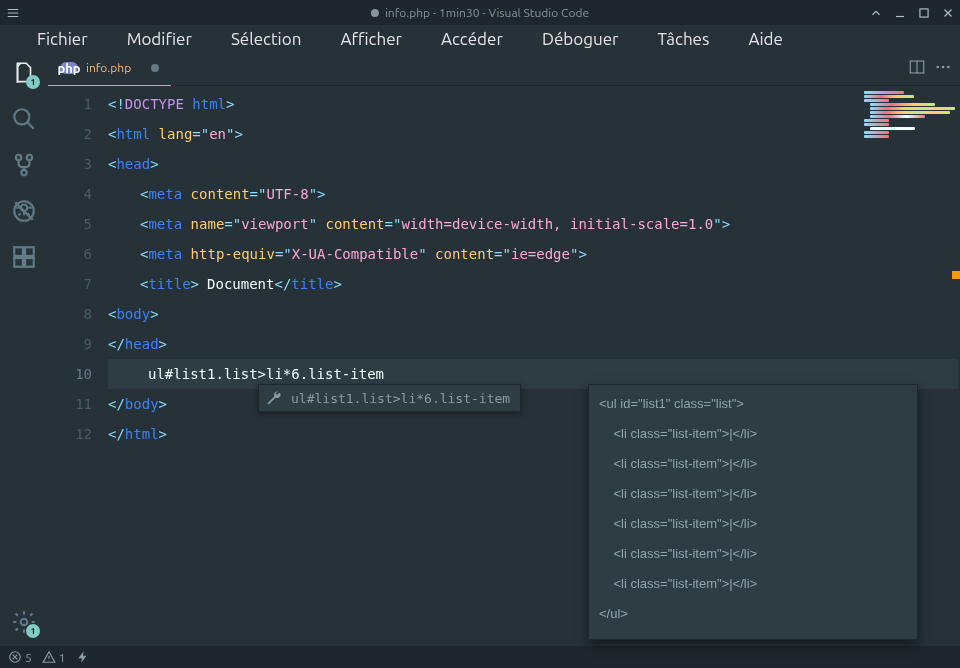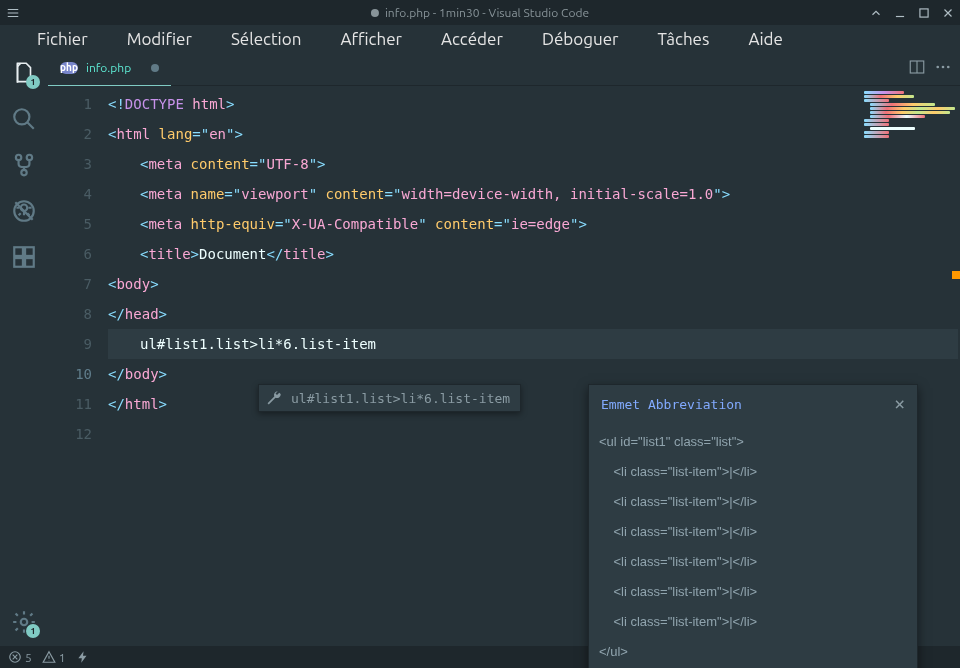--- a/index.html
+++ b/index.html
@@ -17,40 +17,40 @@
 .activitybar { width:48px; background:#263238; display:flex; flex-direction:column; align-items:center; padding-top:8px; gap:18px; position:relative; }
 .activity-icon { width:28px; height:28px; display:flex; align-items:center; justify-content:center; color:#607a86; cursor:pointer; position:relative; }
 .activity-icon.active { color:#e8eff2; }
 .activity-icon svg { width:26px; height:26px; }
 .badge { position:absolute; bottom:-2px; right:-2px; background:#80cbc4; color:#1e272c; border-radius:8px; font-size:9px; min-width:14px; height:14px; display:flex; align-items:center; justify-content:center; padding:0 3px; font-weight:bold; }
 .activity-bottom { position:absolute; bottom:10px; display:flex; flex-direction:column; align-items:center; gap:18px; }
 .editor-area { flex:1; display:flex; flex-direction:column; background:#263238; position:relative; }
 .tabs-row { height:35px; background:#263238; display:flex; align-items:center; border-bottom:1px solid #1e272c; }
 .tab { height:35px; display:flex; align-items:center; padding:0 12px; gap:8px; background:#263238; position:relative; cursor:pointer; }
 .tab.active { border-bottom:1px solid #80cbc4; }
-.filetype-icon { width:18px; height:12px; background:#7986cb; border-radius:6px; display:flex; align-items:center; justify-content:center; font-size:10px; color:#fff; font-weight:bold; }
-.tab-label { color:#5eead4; font-size:12px; }
+.filetype-icon { width:18px; height:12px; background:#7986cb; border-radius:6px; display:flex; align-items:center; justify-content:center; font-size:13px; color:#fff; font-weight:bold; }
+.tab-label { color:#fdba74; font-size:12px; }
 .tab-mod { width:8px; height:8px; border-radius:50%; background:#607a86; margin-left:12px; }
 .tabs-actions { margin-left:auto; display:flex; align-items:center; padding-right:8px; gap:8px; }
 .tabs-actions .icon-btn { color:#8a9ba3; cursor:pointer; }
 .editor-body { flex:1; display:flex; position:relative; font-family:"DejaVu Sans Mono","Consolas",monospace; font-size:14px; }
 .gutter { width:60px; text-align:right; padding:3px 16px 3px 0; color:#4a5c64; user-select:none; }
 .gutter .ln { height:30px; line-height:30px; }
 .gutter .ln.cur { color:#607d8b; }
 .code { flex:1; padding:3px 0; position:relative; }
 .line { height:30px; line-height:30px; white-space:pre; padding-left:0; }
 .line.current { background:#2e3c43; margin-right:2px; }
 .ind { display:inline-block; width:32px; border-left:1px solid #37474f; height:30px; vertical-align:top; }
 .ind.first { border-left:none; }
 .p { color:#89ddff; }   
 .kw { color:#c792ea; }  
-.tg { color:#f9a8d4; }  
+.tg { color:#3b82f6; }  
 .at { color:#ffcb6b; }  
 .st { color:#f9a8d4; }  
-.txt { color:#eeffff; } 
+.txt { color:#eeffff;margin-left:8px; } 
 .minimap { position:absolute; top:36px; right:2px; width:100px; height:calc(100% - 36px); pointer-events:none; }
 .minimap-content { padding:4px 6px; }
 .miniline { height:3px; margin-bottom:1px; border-radius:1px; }
 .overview { position:absolute; right:0; top:36px; width:8px; height:calc(100% - 36px); }
 .ov-mark { position:absolute; right:0; width:8px; height:8px; background:#ff9800; }
 .statusbar { height:22px; background:#1e272c; color:#8a9ba3; display:flex; align-items:center; padding:0 8px; font-size:12px; gap:10px; }
 .statusbar .sb-item { display:flex; align-items:center; gap:3px; cursor:pointer; }
 .sb-filler { flex:1; }
 .tooltip { position:absolute; background:#2e3c43; border:1px solid #1e272c; color:#8a9ba3; font-family:"DejaVu Sans Mono",monospace; font-size:13px; padding:4px 10px 4px 6px; display:flex; align-items:center; gap:8px; box-shadow:0 2px 6px rgba(0,0,0,0.4); }
 .tooltip svg { width:18px; height:18px; }
@@ -191,42 +191,39 @@
           <div class="ln">7</div>
           <div class="ln">8</div>
           <div class="ln">9</div>
           <div class="ln cur">10</div>
           <div class="ln">11</div>
           <div class="ln">12</div>
       </div>
       <div class="code">
         <div class="line"><span class="p">&lt;!</span><span class="kw">DOCTYPE</span> <span class="tg">html</span><span class="p">&gt;</span></div>
         <div class="line"><span class="p">&lt;</span><span class="tg">html</span> <span class="at">lang</span><span class="p">=</span><span class="p">"</span><span class="st">en</span><span class="p">"</span><span class="p">&gt;</span></div>
+        <div class="line"><span class="p">&lt;</span><span class="tg">head</span><span class="p">&gt;</span></div>
         <div class="line"><span class="ind first"></span><span class="p">&lt;</span><span class="tg">meta</span> <span class="at">content</span><span class="p">=</span><span class="p">"</span><span class="st">UTF-8</span><span class="p">"</span><span class="p">&gt;</span></div>
         <div class="line"><span class="ind first"></span><span class="p">&lt;</span><span class="tg">meta</span> <span class="at">name</span><span class="p">=</span><span class="p">"</span><span class="st">viewport</span><span class="p">"</span> <span class="at">content</span><span class="p">=</span><span class="p">"</span><span class="st">width=device-width, initial-scale=1.0</span><span class="p">"</span><span class="p">&gt;</span></div>
         <div class="line"><span class="ind first"></span><span class="p">&lt;</span><span class="tg">meta</span> <span class="at">http-equiv</span><span class="p">=</span><span class="p">"</span><span class="st">X-UA-Compatible</span><span class="p">"</span> <span class="at">content</span><span class="p">=</span><span class="p">"</span><span class="st">ie=edge</span><span class="p">"</span><span class="p">&gt;</span></div>
         <div class="line"><span class="ind first"></span><span class="p">&lt;</span><span class="tg">title</span><span class="p">&gt;</span><span class="txt">Document</span><span class="p">&lt;/</span><span class="tg">title</span><span class="p">&gt;</span></div>
         <div class="line"><span class="p">&lt;</span><span class="tg">body</span><span class="p">&gt;</span></div>
         <div class="line"><span class="p">&lt;/</span><span class="tg">head</span><span class="p">&gt;</span></div>
         <div class="line current"><span class="ind first"></span><span class="txt">ul#list1.list&gt;li*6.list-item</span></div>
         <div class="line"><span class="p">&lt;/</span><span class="tg">body</span><span class="p">&gt;</span></div>
         <div class="line"><span class="p">&lt;/</span><span class="tg">html</span><span class="p">&gt;</span></div>
 
         <div class="tooltip" style="left:150px; top:298px;">
           <svg viewBox="0 0 24 24" fill="#8a9ba3">
               <path d="M21 7a5 5 0 0 1-7 4.6L5 20.6 3.4 19 12.4 10A5 5 0 0 1 17 3l-3 3 2 2 3-3a5 5 0 0 1 2 2z"></path>
             </svg>
           <span>ul#list1.list&gt;li*6.list-item</span>
         </div>
 
         <div class="emmet-popup" style="left:480px; top:298px;">
-          <div class="emmet-header">
-            <span>Emmet Abbreviation</span>
-            <span class="emmet-close">×</span>
-          </div>
           <div class="emmet-body">
             <div class="bline">&lt;ul id="list1" class="list"&gt;</div>
             <div class="bline">    <span>&lt;li class="list-item"&gt;|&lt;/li&gt;</span></div>
             <div class="bline">    <span>&lt;li class="list-item"&gt;|&lt;/li&gt;</span></div>
             <div class="bline">    <span>&lt;li class="list-item"&gt;|&lt;/li&gt;</span></div>
             <div class="bline">    <span>&lt;li class="list-item"&gt;|&lt;/li&gt;</span></div>
             <div class="bline">    <span>&lt;li class="list-item"&gt;|&lt;/li&gt;</span></div>
             <div class="bline">    <span>&lt;li class="list-item"&gt;|&lt;/li&gt;</span></div>
             <div class="bline">&lt;/ul&gt;</div>
           </div>

